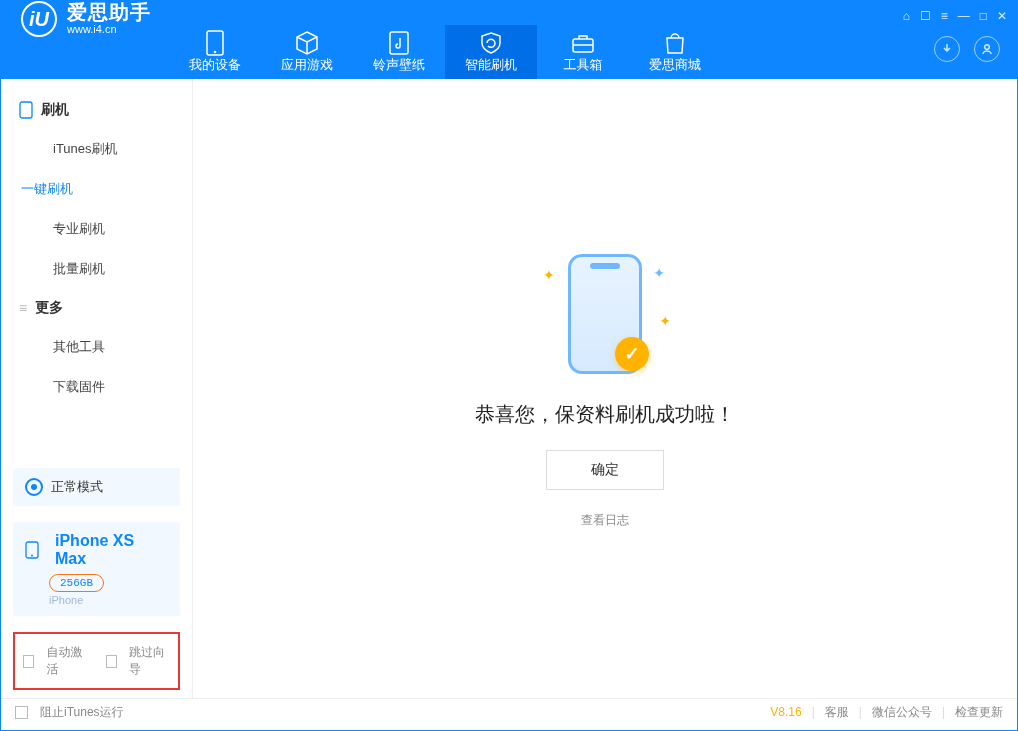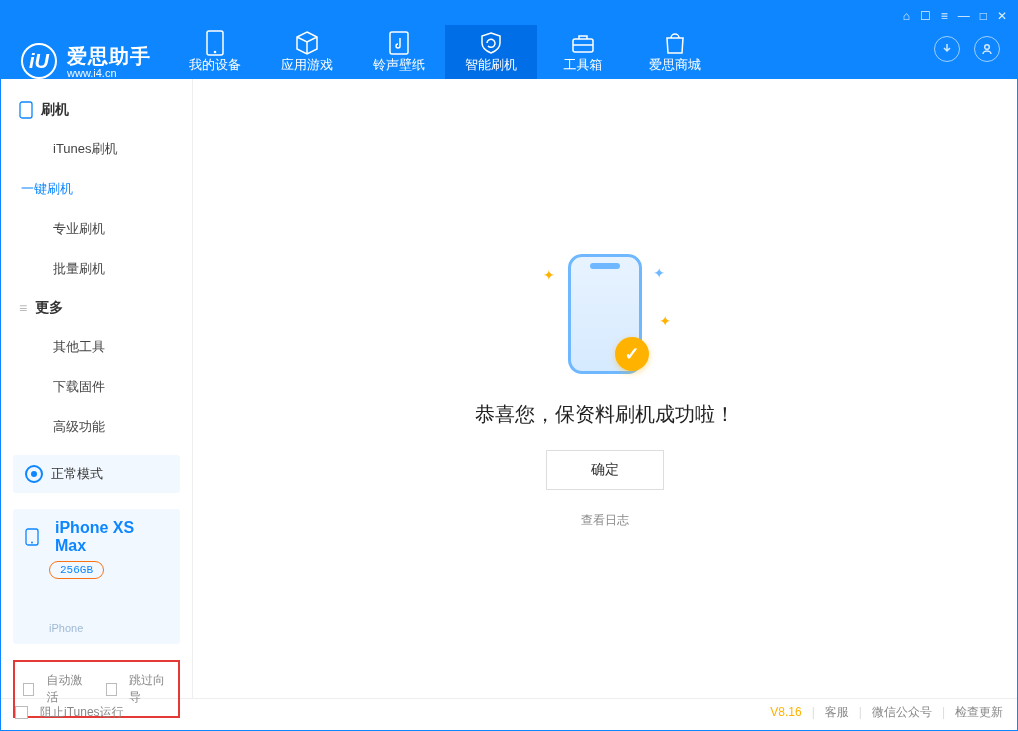--- a/index.html
+++ b/index.html
@@ -1,20 +1,20 @@
 <!DOCTYPE html>
 <html><head>
 <meta charset="utf-8">
 <style>
 * { margin: 0; padding: 0; box-sizing: border-box; font-family: "Microsoft YaHei", Arial, sans-serif; }
 body { background: #fff; width: 1018px; height: 731px; overflow: hidden; border: 1px solid #0d86ff; }
 
 
 .header { background: #0d86ff; height: 78px; display: flex; align-items: stretch; color: #fff; }
-.brand { display: flex; align-items: flex-end; padding: 0 18px 0 20px; gap: 10px; }
+.brand { display: flex; align-items: flex-start; padding: 0 18px 0 20px; gap: 10px; }
 .brand-logo { width: 36px; height: 36px; border: 2.5px solid #fff; border-radius: 50%; display: flex; align-items: center; justify-content: center; font-size: 20px; font-weight: 900; font-style: italic; }
 .brand-text { line-height: 1.1; }
 .brand-title { font-size: 20px; font-weight: 700; letter-spacing: 1px; }
 .brand-sub { font-size: 11px; opacity: .95; }
 
 .nav { display: flex; }
 .nav-item { width: 92px; display: flex; flex-direction: column; align-items: center; justify-content: center; gap: 0; cursor: pointer; position: relative; margin-top: 24px; }
 .nav-item.active { background: #006ee6; }
 .nav-icon { width: 26px; height: 26px; display: flex; align-items: center; justify-content: center; }
 .nav-label { font-size: 13px; }
@@ -34,21 +34,21 @@
 .side-spacer { flex: 1; }
 
 .mode-box, .device-box { margin: 8px 12px; background: #f2f8ff; padding: 10px 12px; border-radius: 3px; }
 .mode-box { display: flex; align-items: center; gap: 8px; color: #333; font-size: 13px; }
 .mode-dot { width: 18px; height: 18px; border-radius: 50%; border: 2px solid #0d86ff; display: flex; align-items: center; justify-content: center; }
 .mode-dot::after { content: ""; width: 6px; height: 6px; background: #0d86ff; border-radius: 50%; }
 
 .device-box { color: #0d86ff; }
 .device-name { display: flex; align-items: center; gap: 16px; font-size: 16px; font-weight: 700; }
 .device-pill { display: inline-block; margin: 6px 0 2px 24px; padding: 2px 10px; border: 1px solid #f97316; color: #0d86ff; font-size: 11px; border-radius: 10px; font-family: Liberation Mono, monospace; }
-.device-type { margin-left: 24px; color: #9fb9d6; font-size: 11px; margin-top: 41px; }
+.device-type { margin-left: 24px; color: #9fb9d6; font-size: 11px; }
 
 .redbox { margin: 8px 12px; border: 2px solid #e53935; padding: 10px 8px; display: flex; gap: 18px; align-items: center; }
 .chk { display: flex; gap: 12px; align-items: center; font-size: 12px; color: #888; cursor: pointer; }
 .chk .box { width: 13px; height: 13px; border: 1px solid #bbb; background: #fff; }
 
 
 .main { flex: 1; display: flex; flex-direction: column; align-items: center; justify-content: center; gap: 22px; }
 .illus { width: 160px; height: 130px; position: relative; display: flex; align-items: center; justify-content: center; }
 .phone { width: 74px; height: 120px; border: 3px solid #6fb8ff; border-radius: 14px; background: linear-gradient(#e8f3ff,#d6eaff); position: relative; }
 .phone::before { content: ""; position: absolute; top: 6px; left: 50%; transform: translateX(-50%); width: 30px; height: 6px; background: #6fb8ff; border-radius: 3px; }
@@ -182,21 +182,20 @@
     <div class="side-item active">一键刷机</div>
     <div class="side-item">专业刷机</div>
     <div class="side-item">批量刷机</div>
 
     <div class="side-group-title">
       <span style="color:#bbb;font-size:14px;">≡</span>
       <span>更多</span>
     </div>
     <div class="side-item">其他工具</div>
     <div class="side-item">下载固件</div>
-    <div class="side-item">高级功能</div>
 
     <div class="side-spacer"></div>
 
     <div class="mode-box">
       <span class="mode-dot"></span>
       <span>正常模式</span>
     </div>
 
     <div class="device-box">
       <div class="device-name">

